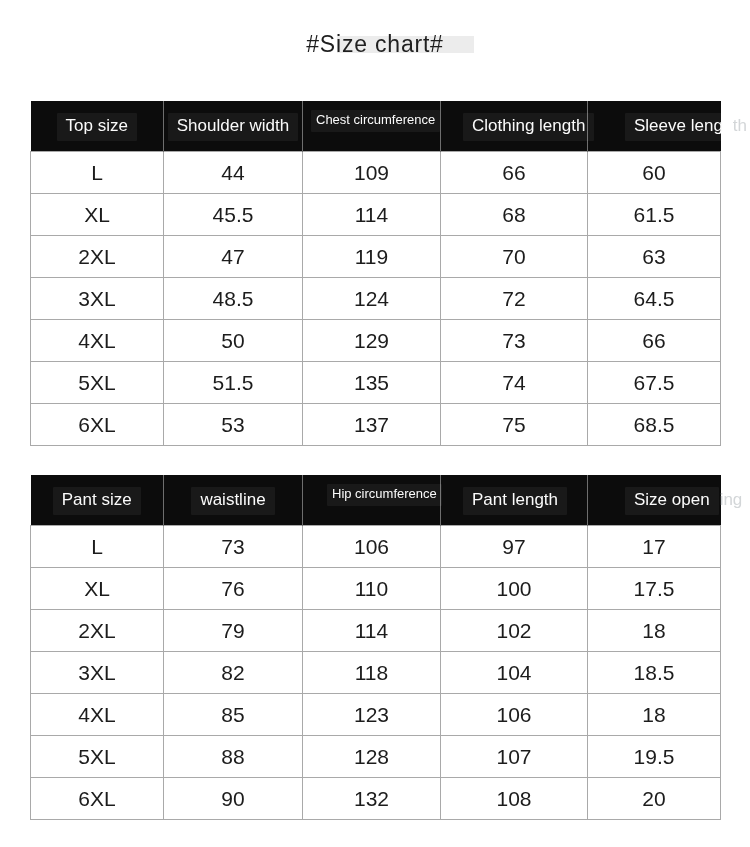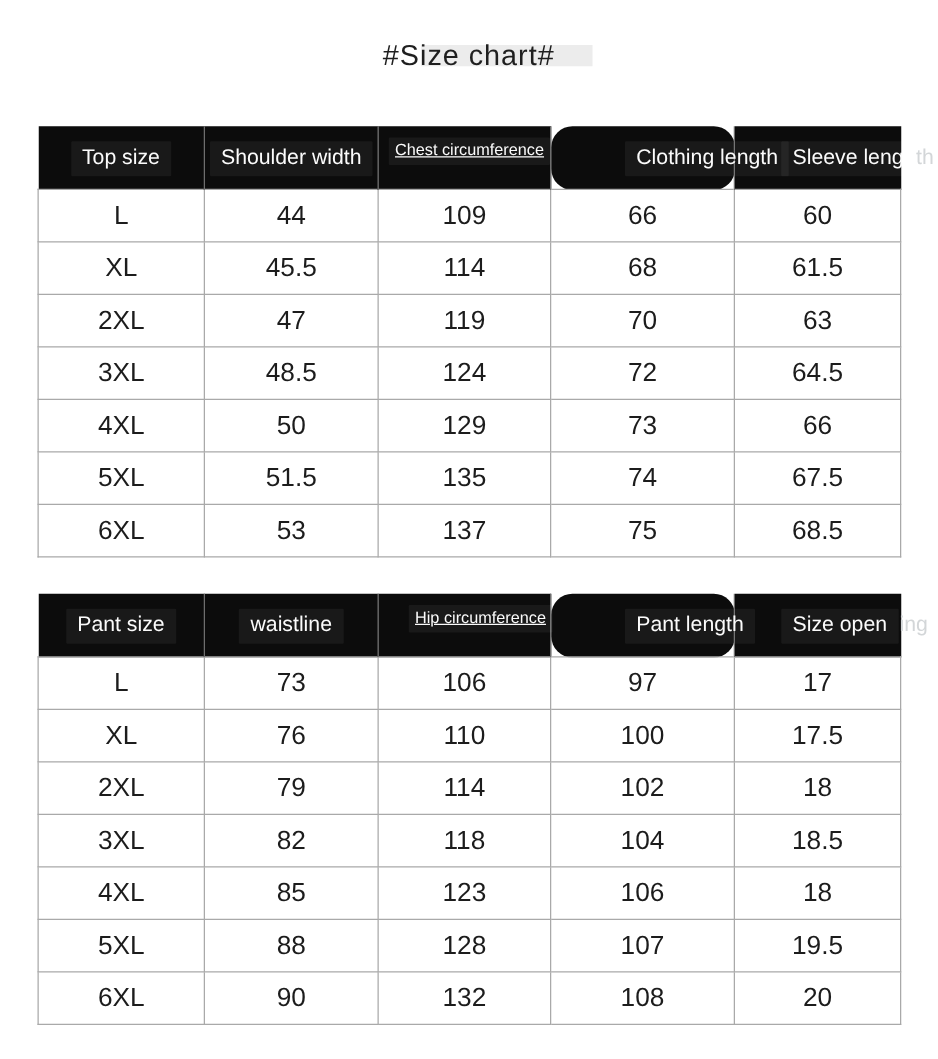--- a/index.html
+++ b/index.html
@@ -38,25 +38,25 @@
     white-space: nowrap; overflow: visible;
     border-right: 1px solid #6e6e6e;
   }
   thead th:last-child { border-right: none; }
   thead th .lbl {
     background: rgba(255,255,255,0.055);
     padding: 3px 9px 6px; border-radius: 1px;
   }
   
   .size-table th:nth-child(3) { text-align: left; font-size: 13px; }
-  .size-table th:nth-child(3) .lbl { position: relative; top: -7px; padding: 2px 5px 5px; text-decoration: underline; }
+  .size-table th:nth-child(3) .lbl { position: relative; top: -7px; padding: 2px 5px 5px; }
   .t0 th:nth-child(3) { padding-left: 8px; }
   .t1 th:nth-child(3) { padding-left: 24px; }
   
-  .size-table th:nth-child(4) { text-align: left; padding-left: 59px; border-radius: 17px; }
+  .size-table th:nth-child(4) { text-align: left; padding-left: 22px; }
   .size-table th:nth-child(5) { text-align: left; padding-left: 37px; margin-top: 38px; }
   thead th .tail { color: #d3d6d8; padding-left: 1px; }
 
   tbody td {
     border: 1px solid #a9a9a9;
     height: 39px; text-align: center; vertical-align: middle;
     font-size: 21px; color: #1c1c1c;
     background: #ffffff;
   }
 

